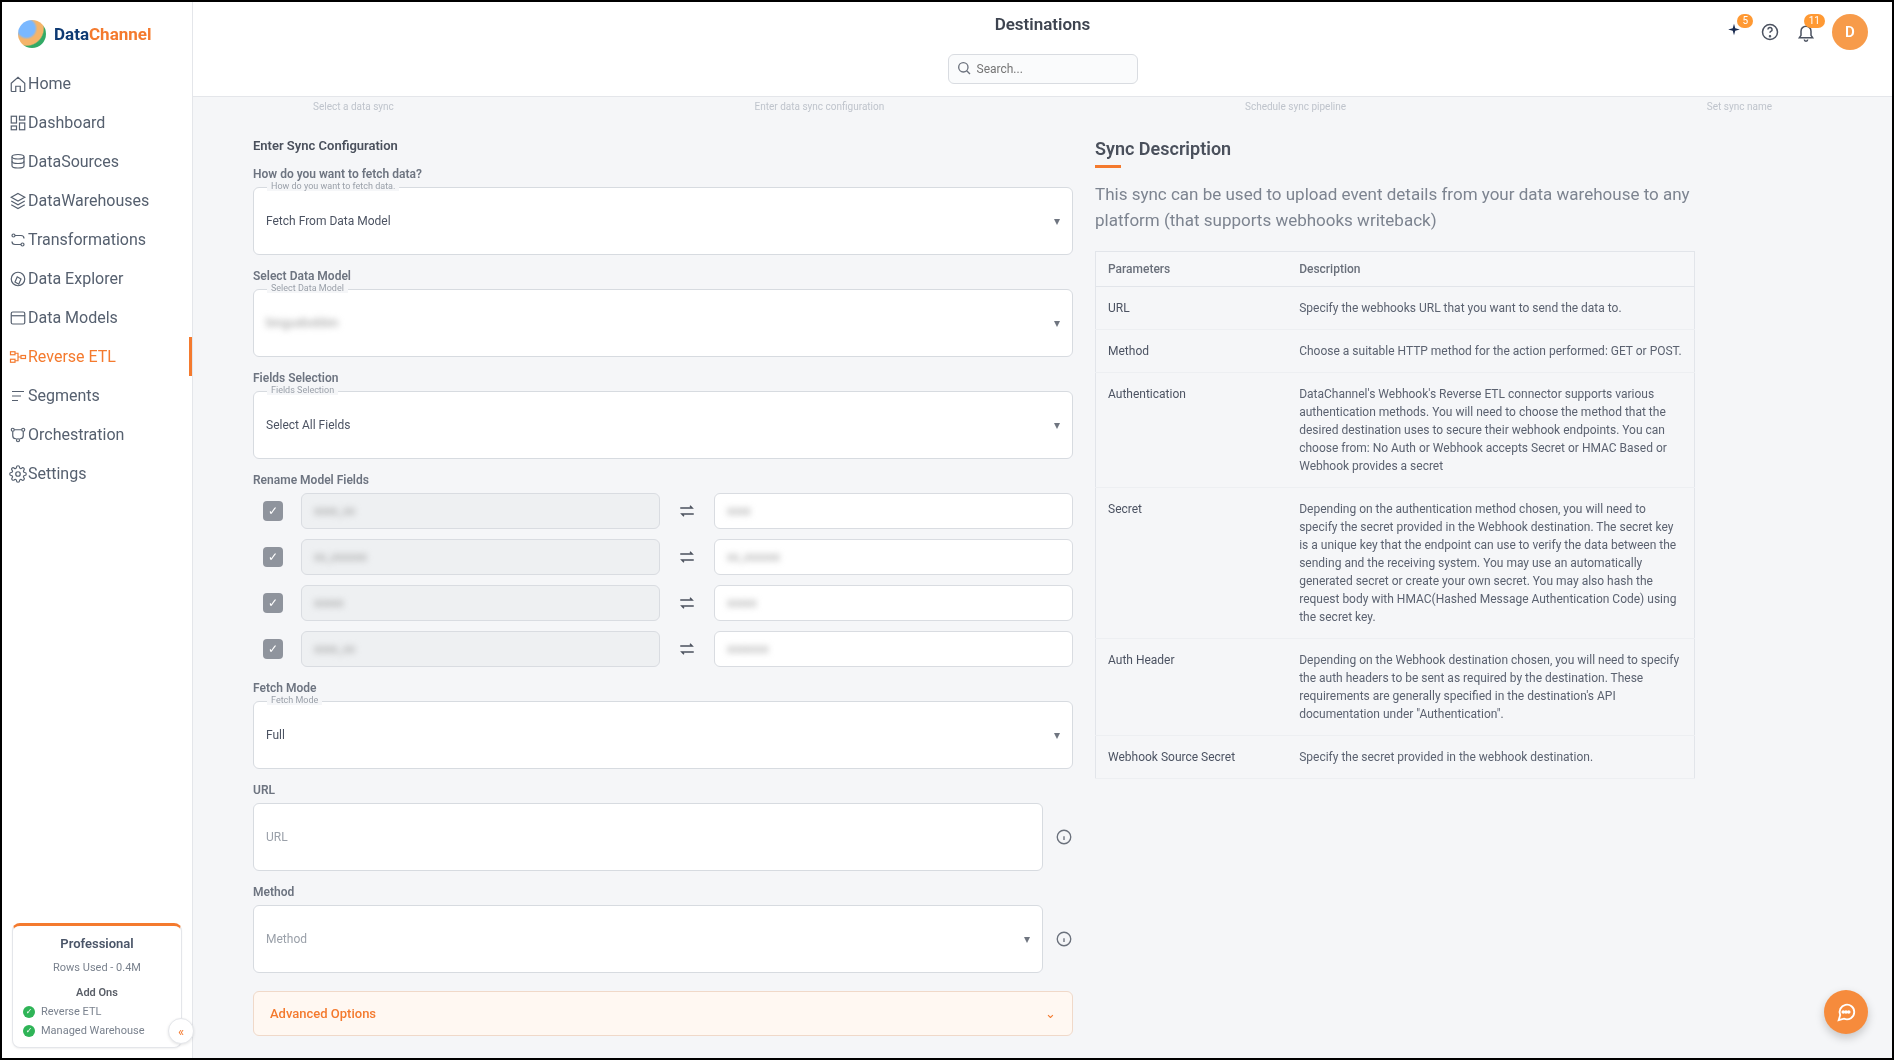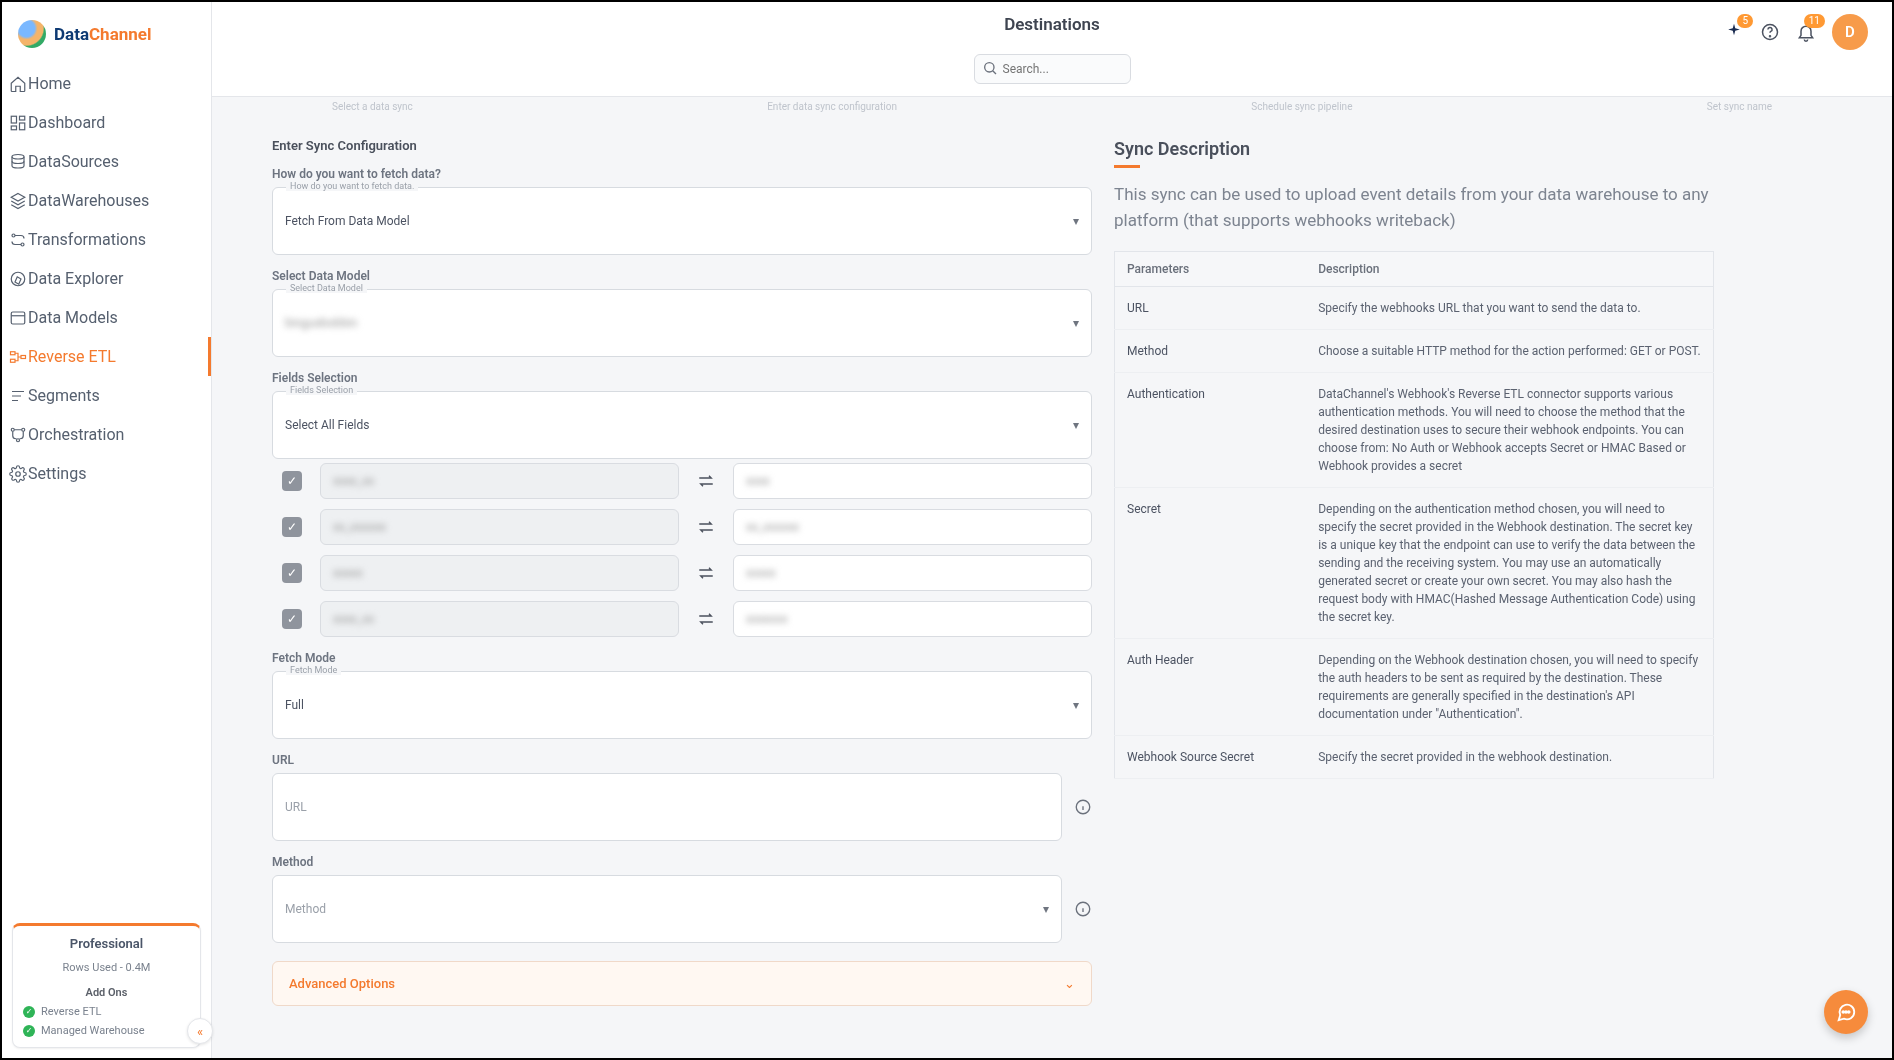--- a/index.html
+++ b/index.html
@@ -12,42 +12,42 @@
     --accent2:#f47a2e;
     --blue:#1f4b99;
     --badge:#ff9933;
     --shadow:0 1px 2px rgba(0,0,0,0.06);
   }
   *{box-sizing:border-box;font-family:-apple-system,BlinkMacSystemFont,"Segoe UI",Roboto,Arial,sans-serif;}
   body{margin:0;background:var(--bg);color:var(--text);font-size:13px;overflow:hidden;height:100vh;border:2px solid #000;}
   .app{display:flex;height:100%;}
 
   
-  .sidebar{width:210px;background:#fff;border-right:1px solid var(--border);display:flex;flex-direction:column;position:relative;}
+  .sidebar{width:191px;background:#fff;border-right:1px solid var(--border);display:flex;flex-direction:column;position:relative;}
   .logo{display:flex;align-items:center;gap:8px;padding:18px 16px 10px;}
   .logo .sw{width:28px;height:28px;border-radius:50%;background:radial-gradient(circle at 30% 30%,#7ab8ff 0 30%,#f4b46a 40% 60%,#3a6 65% 100%);position:relative;}
   .logo .t1{font-weight:700;font-size:17px;color:#0e3a73;}
   .logo .t1 .ac{color:var(--accent);}
   .nav{flex:1;overflow:auto;padding-top:6px;}
   .nav-item{display:flex;align-items:center;gap:1px;padding:10px 7px;color:#56606f;cursor:pointer;font-size:16px;}
   .nav-item.active{color:var(--accent);border-right:3px solid var(--accent);}
   .nav-item .ico{width:18px;height:18px;display:flex;align-items:center;justify-content:center;color:inherit;}
   .sidebar-bottom{margin:10px;border:1px solid var(--border);border-radius:8px;border-top:3px solid var(--accent);padding:10px;background:#fff;box-shadow:var(--shadow);}
   .sb-title{text-align:center;font-weight:600;color:#4a5568;font-size:13px;}
   .sb-sub{text-align:center;color:#7a828e;font-size:11px;margin-top:10px;}
   .sb-addons{text-align:center;color:#5a5f68;font-size:11px;margin-top:12px;font-weight:600;}
   .sb-chk{display:flex;align-items:center;gap:6px;font-size:11px;color:#7a828e;margin-top:6px;}
   .chk-dot{width:12px;height:12px;border-radius:50%;background:#2fb457;display:inline-flex;align-items:center;justify-content:center;color:#fff;font-size:8px;}
   .collapse-btn{position:absolute;right:-2px;bottom:14px;width:26px;height:26px;border-radius:50%;background:#fff;border:1px solid var(--border);display:flex;align-items:center;justify-content:center;color:var(--accent);font-size:13px;box-shadow:0 1px 3px rgba(0,0,0,0.1);cursor:pointer;}
 
   
   .main{flex:1;display:flex;flex-direction:column;min-width:0;}
   .topbar{display:flex;align-items:center;gap:20px;padding:12px 24px;background:#fff;border-bottom:1px solid var(--border);position:relative;flex-direction:column;}
   .page-title{font-size:17px;font-weight:600;color:#3e4450;}
-  .search{margin-left:auto;margin-right:auto;position:relative;width:157px;}
+  .search{margin-left:auto;margin-right:auto;position:relative;width:190px;}
   .search input{width:100%;padding:7px 10px 7px 28px;border:1px solid #d9dce1;border-radius:6px;background:#fafbfc;font-size:12px;color:#555;}
   .search .sico{position:absolute;left:8px;top:6px;color:#6b717c;}
   .top-icons{display:flex;align-items:center;gap:16px;position:absolute;right:24px;}
   .tbadge{position:relative;}
   .tbadge .num{position:absolute;top:-8px;right:-9px;background:var(--badge);color:#fff;border-radius:10px;font-size:10px;padding:1px 5px;line-height:12px;}
   .avatar{width:36px;height:36px;border-radius:50%;background:#f79b4a;color:#fff;display:flex;align-items:center;justify-content:center;font-weight:600;font-size:15px;}
 
   
   .wizard-strip{padding:4px 120px 8px;background:var(--bg);}
   .wsteps{display:flex;justify-content:space-between;color:#bfc4cc;font-size:10px;align-items:flex-end;}
@@ -301,20 +301,21 @@
 
         <div class="sub">Fields Selection</div>
         <div class="floating-field">
           <span class="fl-label">Fields Selection</span>
           <div class="select-box">
             <span>Select All Fields</span>
             <span class="caret">▾</span>
           </div>
         </div>
 
+        <div class="sub">Rename Model Fields</div>
         <div id="fields-container" style="padding-left:10px;">
             <div class="fields-row">
     <div class="cbx">✓</div>
     <div class="src"><span class="blur">xxxx_xx</span></div>
     <div class="swap">
                 <svg width="18" height="14" viewBox="0 0 24 16" stroke="#4a505c" stroke-width="1.8" fill="none">
                   <path d="M3 4h16l-3-3M21 12H5l3 3"></path>
                 </svg>
               </div>
     <div class="dst"><span class="blur">xxxx</span></div>

